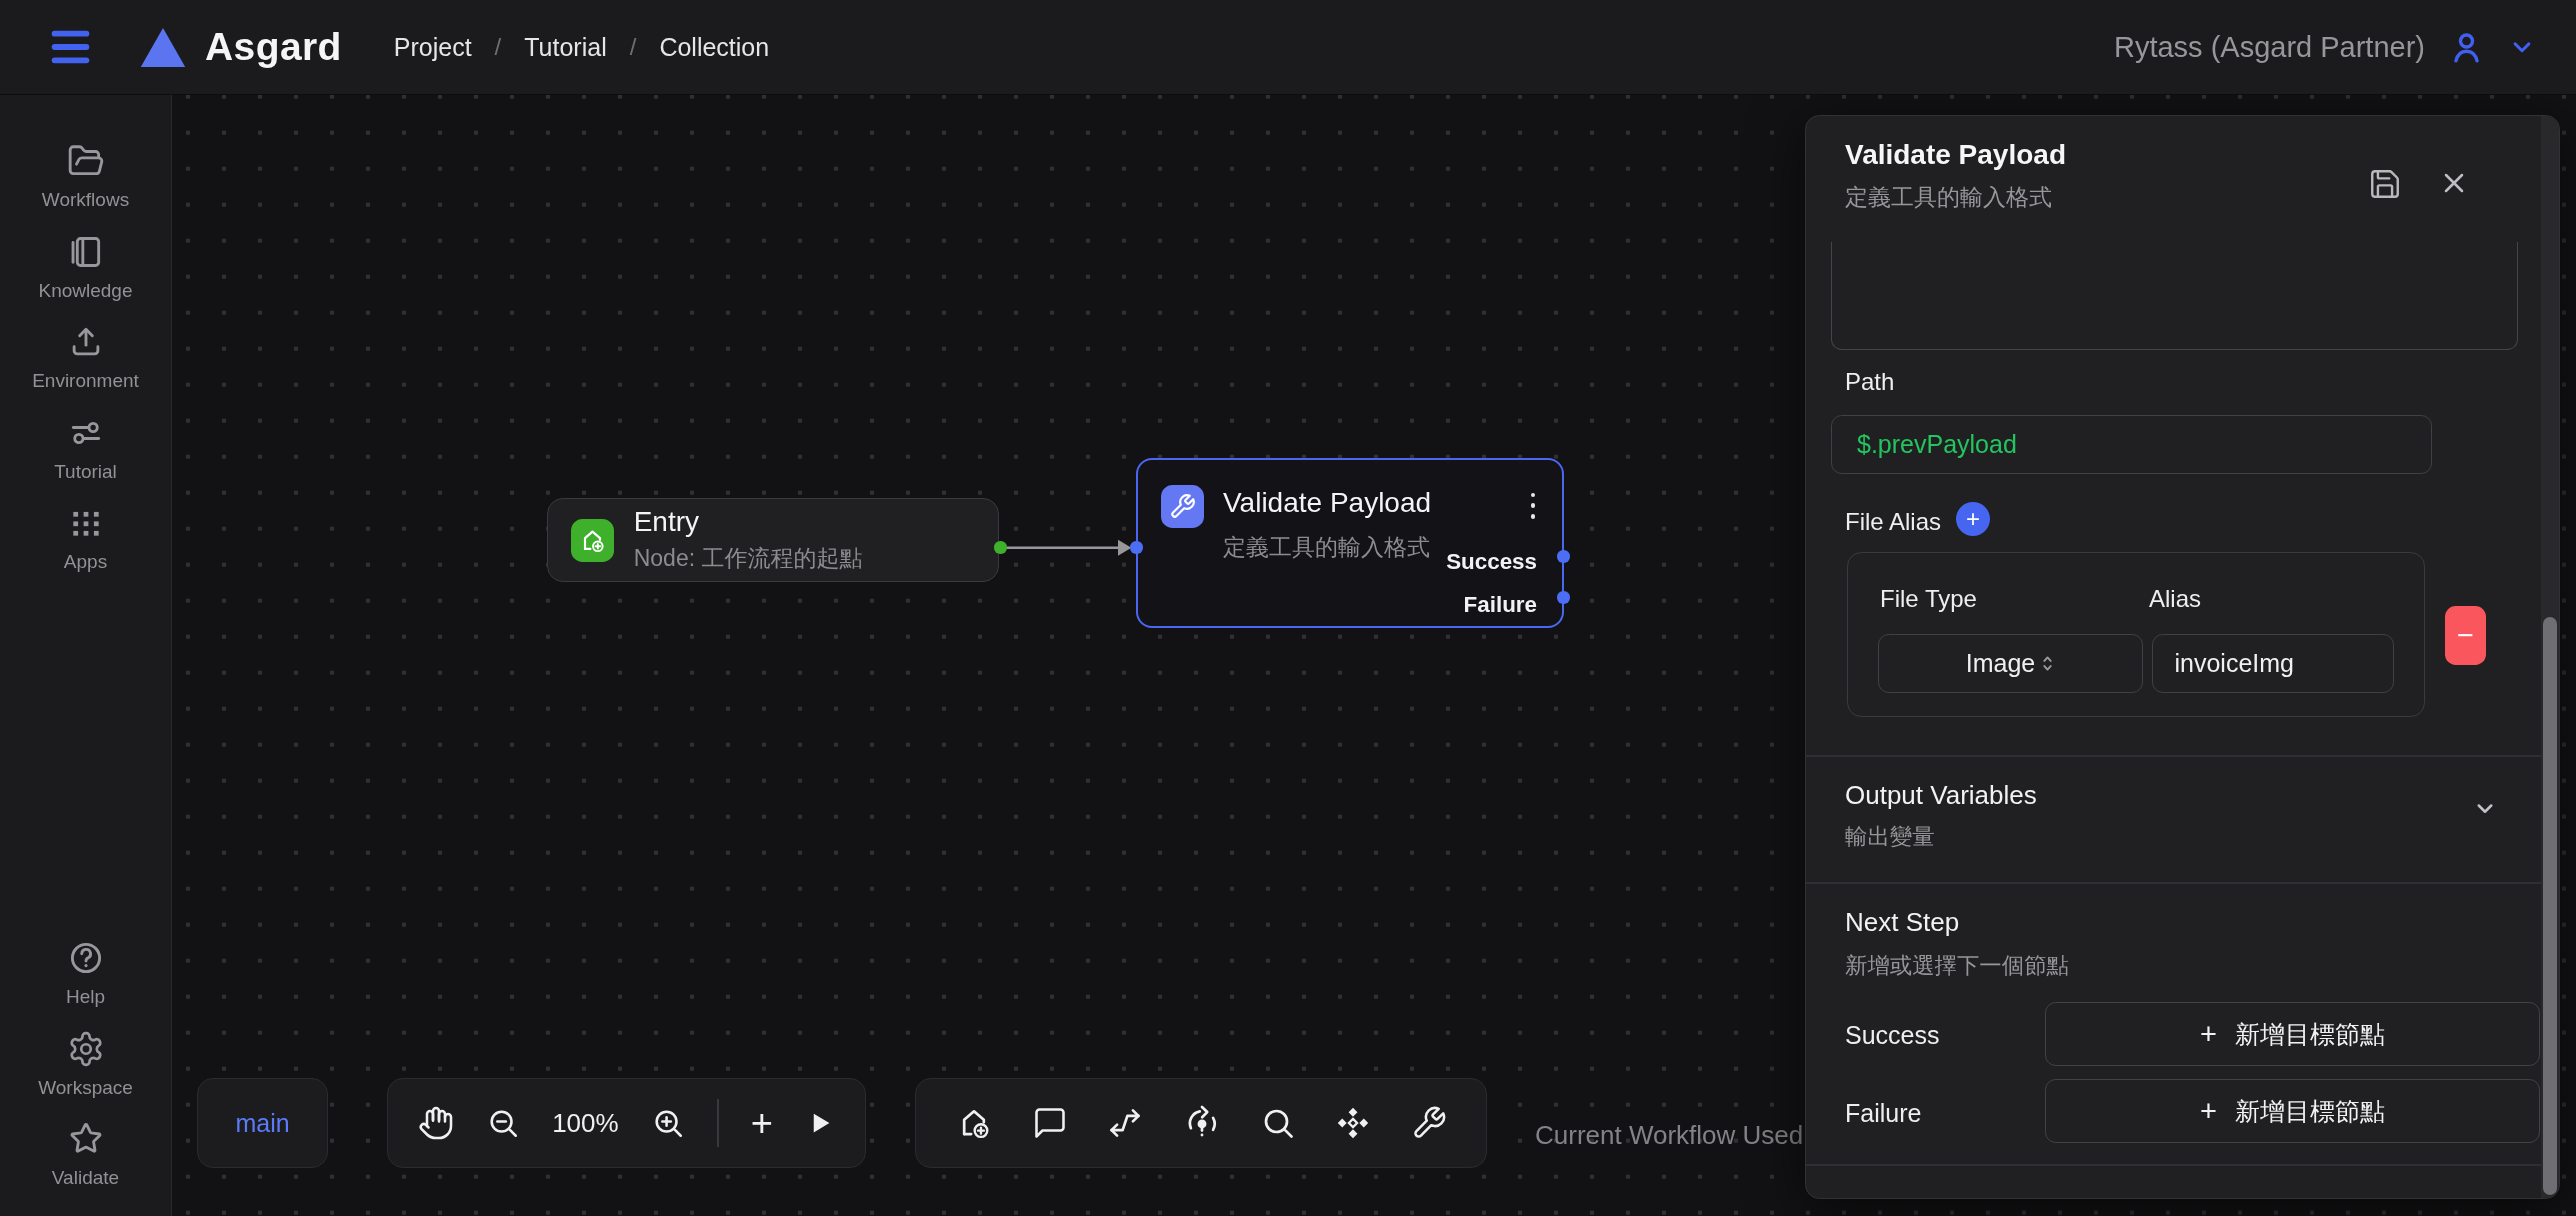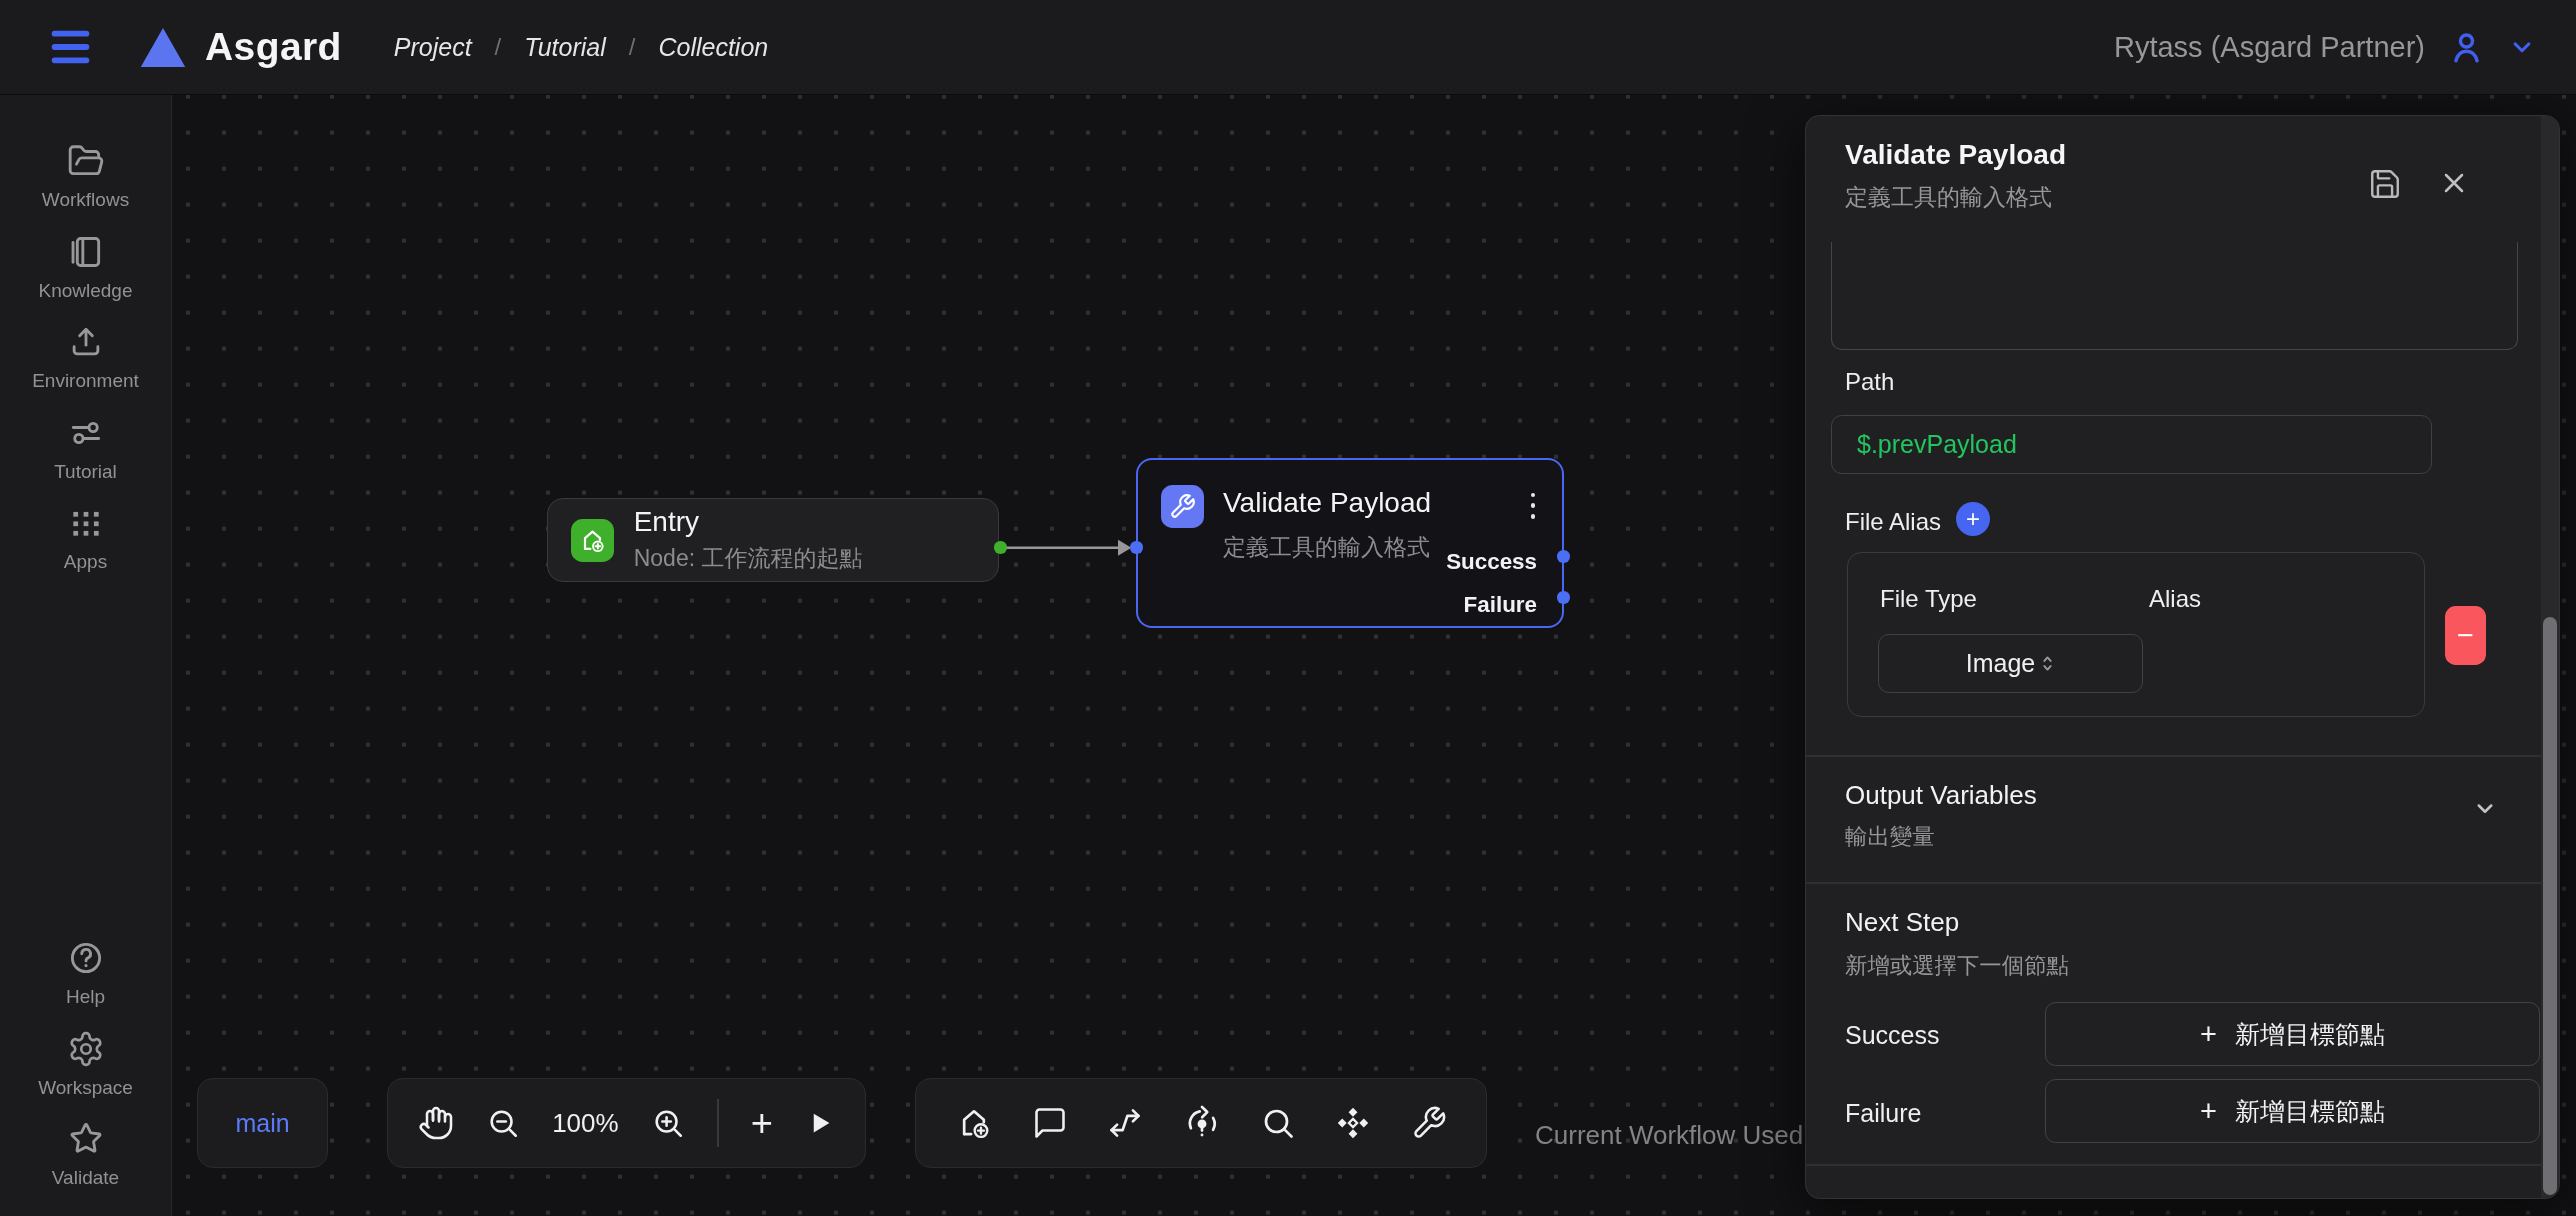--- a/index.html
+++ b/index.html
@@ -13,21 +13,21 @@
   
   .topbar {
     position: absolute; top: 0; left: 0; right: 0; height: 95px;
     background: #1b1b1d; border-bottom: 0.9px solid #0c0c0d;
     display: flex; align-items: center; z-index: 30;
   }
   .hamburger { margin-left: 50px; background: none; border: 0; cursor: pointer; }
   .brand { display: flex; align-items: center; gap: 18px; margin-left: 48px; }
   .brand-name { font-size: 39px; font-weight: 700; letter-spacing: 0.4px; color: #f5f5f7; }
   .breadcrumb { display: flex; align-items: center; gap: 23px; margin-left: 52px; font-size: 25px; }
-  .crumb { color: #e6e6e9; cursor: pointer; font-style: italic; }
+  .crumb { color: #e6e6e9; cursor: pointer; }
   .crumb-sep { color: #6e6e73; font-size: 24px; }
   .account { margin-left: auto; display: flex; align-items: center; gap: 21.5px; padding-right: 39px; cursor: pointer; }
   .account-name { color: #97979b; font-size: 29px; }
 
   
   .sidebar {
     position: absolute; top: 95px; left: 0; bottom: 0; width: 172px;
     background: #1b1b1d; border-right: 0.9px solid #29292c; z-index: 25;
     display: flex; flex-direction: column; align-items: center; padding: 47px 0 27px;
   }
@@ -458,20 +458,23 @@
   <div class="alias-card">
     <div class="card-label filetype-label">File Type</div>
     <div class="card-label alias-label">Alias</div>
     <div class="select-box">
       <span class="select-value">Image</span>
       <svg class="icon" width="25" height="25" viewBox="0 0 24 24" fill="none" stroke="#98989c" stroke-width="1.9" stroke-linecap="round" stroke-linejoin="round">
         <path d="m9 9.5 3-3.3 3 3.3"></path>
           <path d="m9 14.5 3 3.3 3-3.3"></path>
       </svg>
     </div>
+    <div class="text-input alias-input">
+      <span>invoiceImg</span>
+    </div>
   </div>
   <button class="remove-alias-btn">
     <span>−</span>
   </button>
 
   <div class="panel-divider div-1"></div>
 
   <div class="section-title ov-title">Output Variables</div>
   <div class="section-sub ov-sub">輸出變量</div>
   <button class="panel-iconbtn collapse-btn">

